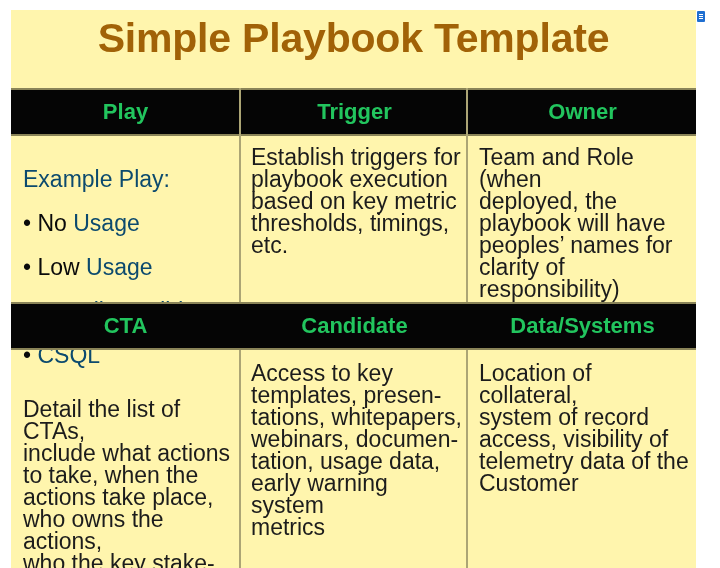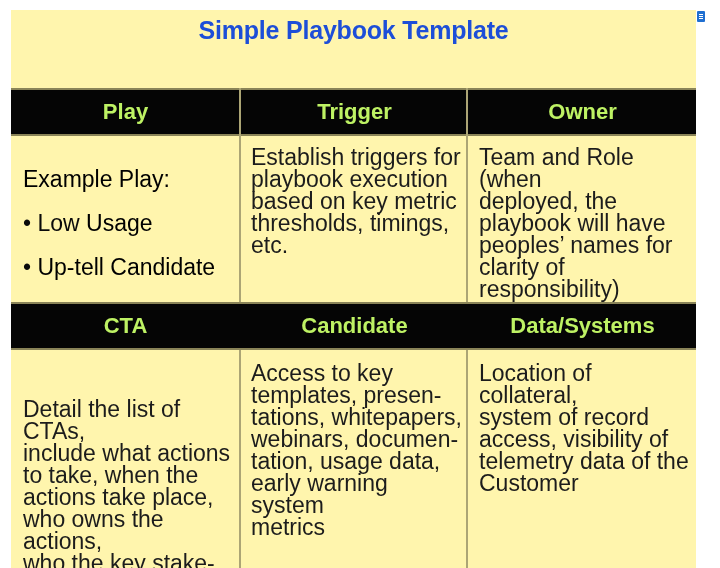--- a/index.html
+++ b/index.html
@@ -18,28 +18,28 @@
       position: absolute;
       left: 11px;
       top: 10px;
       width: 685px;
       height: 558px;
       background: #fff5ad;
     }
     .title {
       position: absolute;
       left: 0;
-      top: 4px;
+      top: 12px;
       width: 685px;
       height: 34px;
       text-align: center;
       font-weight: bold;
-      font-size: 25px;
+      font-size: 41px;
       line-height: 32px;
-      color: #1d4ed8;
+      color: #a16207;
       letter-spacing: -0.2px;
     }
     .doc-icon {
       position: absolute;
       left: 697px;
       top: 11px;
       width: 8px;
       height: 11px;
       background: #1f6fd1;
       border-radius: 1px;
@@ -69,38 +69,38 @@
       box-sizing: border-box;
     }
     .hdr-cell {
       position: absolute;
       top: 0;
       height: 44px;
       line-height: 44px;
       text-align: center;
       font-weight: bold;
       font-size: 22px;
-      color: #bef264;
+      color: #22c55e;
     }
     .vline {
       position: absolute;
       width: 2px;
       background: #aca575;
     }
     .body-cell {
       position: absolute;
       font-size: 23px;
       line-height: 22px;
       color: #1c1c1c;
       white-space: pre-line;
     }
     .c1 { left: 0; width: 229px; }
     .c2 { left: 231px; width: 225px; }
     .c3 { left: 458px; width: 227px; }
-    .muted { color: #000000; }
+    .muted { color: #0c4a6e; }
     .dark { color: #0a0a0a; }
   </style>
 </head>
 <body>
 
 <div class="panel">
   <div class="title">Simple Playbook Template</div>
 
   <div class="grid">
 
@@ -108,22 +108,24 @@
       <div class="hdr-cell c1">Play</div>
       <div class="hdr-cell c3">Owner</div>
       <div class="hdr-cell c2">Trigger</div>
     </div>
 
     <div class="vline" style="left:228px; top:0; height:480px;"></div>
     <div class="vline" style="left:455px; top:0; height:480px;"></div>
 
     <div class="body-cell" style="left:12px; top:58px; width:214px;">
       <div class="muted">Example Play:</div>
+      <div><span class="dark">•</span> <span class="dark">No</span><span class="muted"> Usage</span></div>
       <div><span class="dark">•</span> <span class="dark">Low</span><span class="muted"> Usage</span></div>
       <div><span class="dark">•</span> <span class="muted">Up-tell Candidate</span></div>
+      <div><span class="dark">•</span> <span class="muted">CSQL</span></div>
     </div>
     <div class="body-cell" style="left:240px; top:58px; width:214px;">Establish triggers for
 playbook execution
 based on key metric
 thresholds, timings, etc.</div>
     <div class="body-cell" style="left:468px; top:58px; width:214px;">Team and Role (when
 deployed, the
 playbook will have
 peoples’ names for
 clarity of responsibility)</div>

